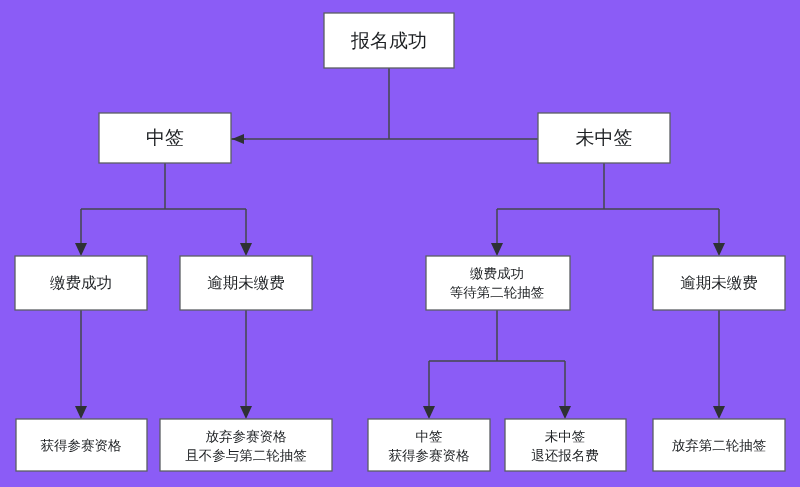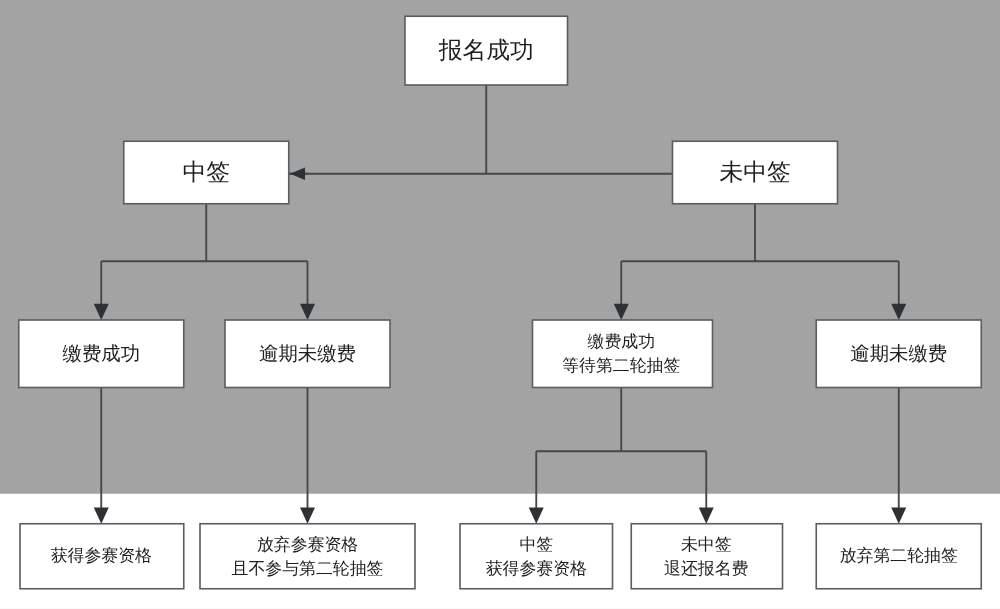--- a/index.html
+++ b/index.html
@@ -9,22 +9,22 @@
   }
   body {
     width: 800px;
     height: 487px;
     font-family: "DejaVu Sans", "Liberation Sans", sans-serif;
     overflow: hidden;
   }
   #flowchart-root {
     position: relative;
     width: 800px;
-    height: 395px;
-    background: #a3a3a3;
+    height: 487px;
+    background: #8b5cf6;
   }
   svg.flow-svg {
     position: absolute;
     left: 0;
     top: 0;
     width: 800px;
     height: 487px;
   }
   .node-box {
     fill: #ffffff;

